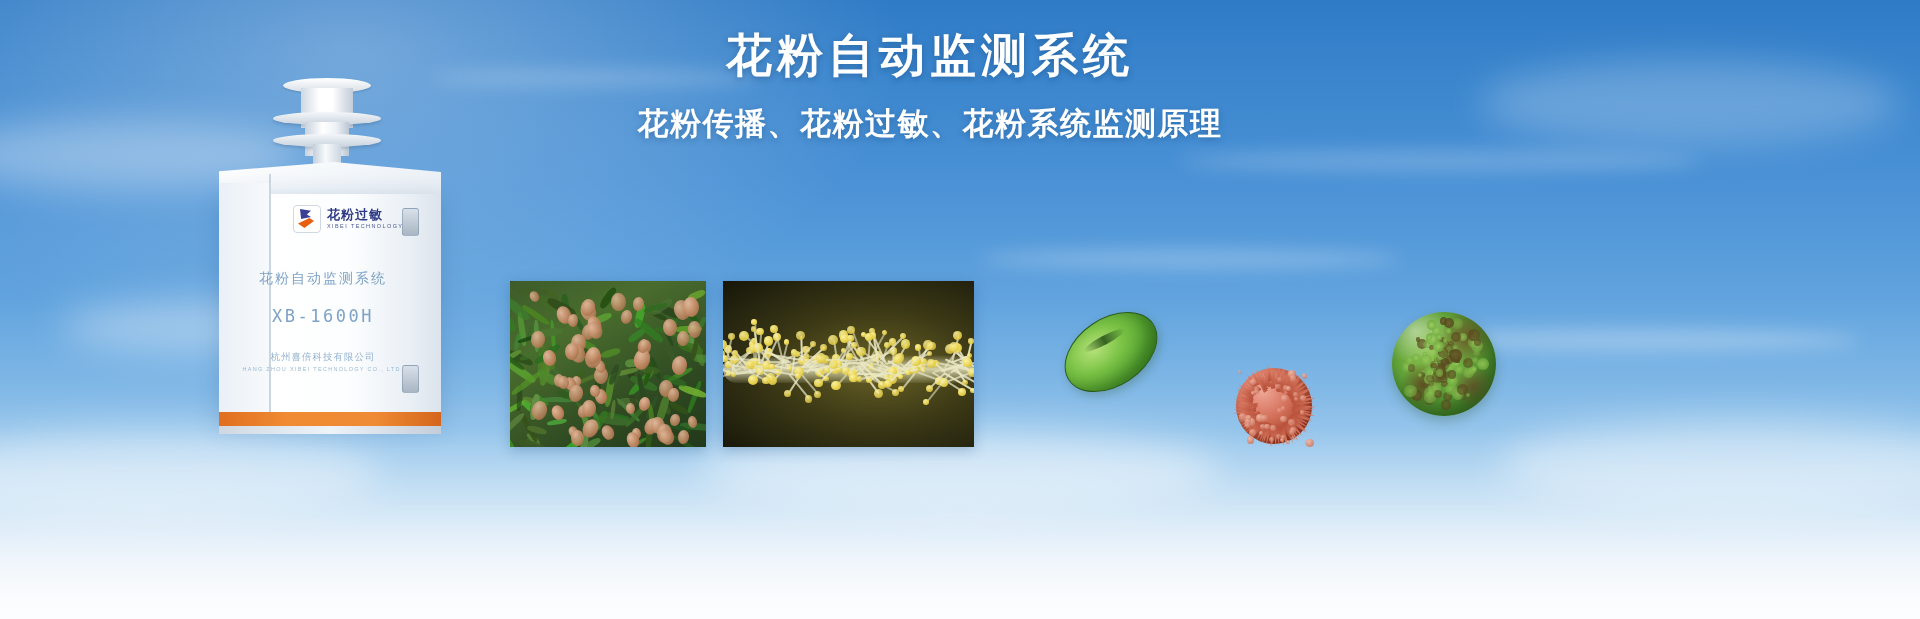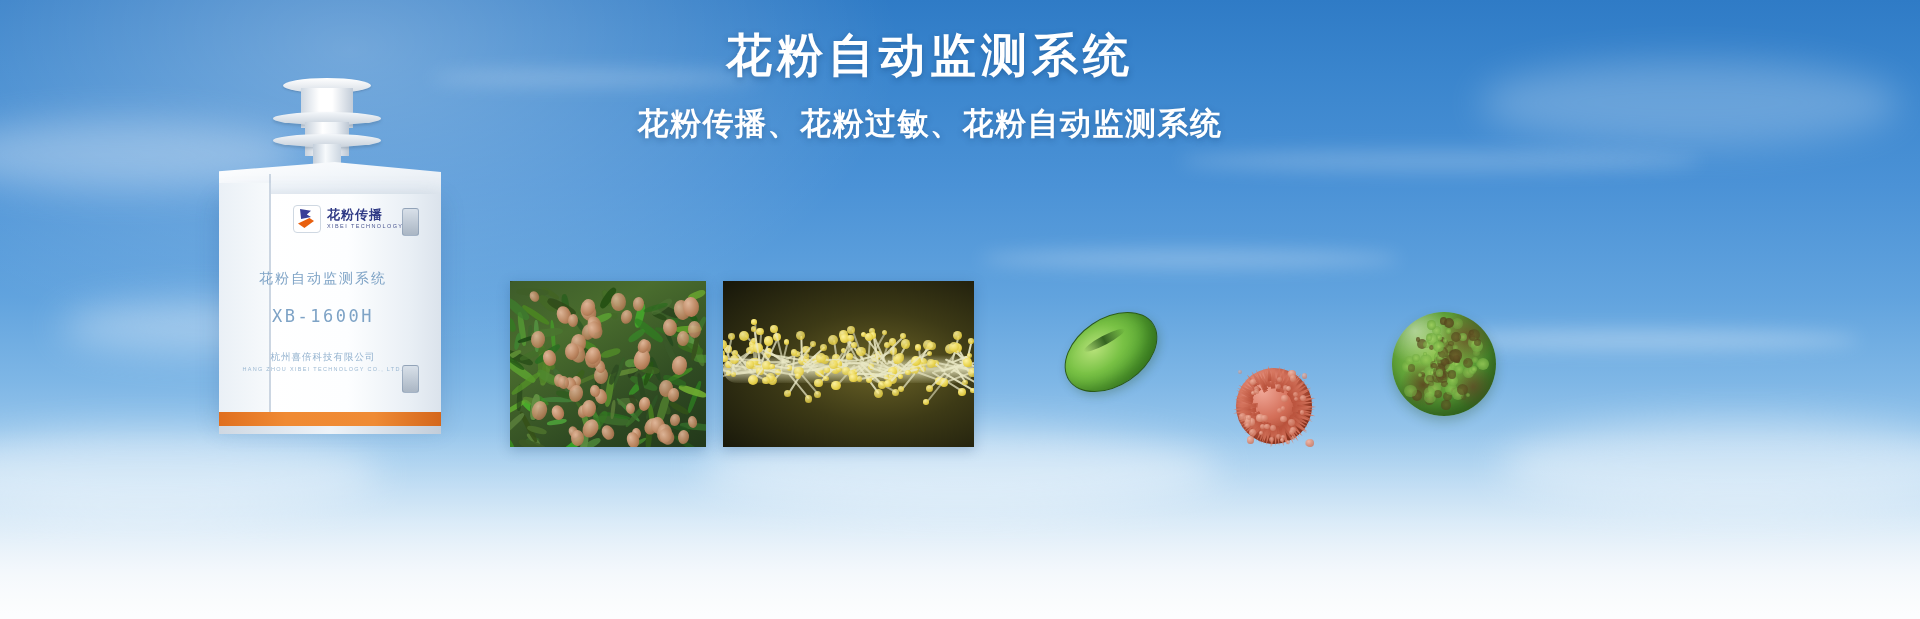--- a/index.html
+++ b/index.html
@@ -234,34 +234,34 @@
     <div class="latch latch-bottom"></div>
     <div class="cab-bottom-bar"></div>
     <div class="cab-foot"></div>
 
     <div class="logo-wrap">
       <div class="logo-mark">
         <div class="b1"></div>
           <div class="b2"></div>
       </div>
       <div>
-        <div class="logo-cn">花粉传播</div>
+        <div class="logo-cn">花粉过敏</div>
         <div class="logo-en">XIBEI  TECHNOLOGY</div>
       </div>
     </div>
 
     <div class="dev-line1">花粉自动监测系统</div>
     <div class="dev-line2">XB-1600H</div>
     <div class="dev-line3">杭州喜倍科技有限公司</div>
     <div class="dev-line4">HANG ZHOU XIBEI TECHNOLOGY CO., LTD.</div>
   </div>
 
   <div class="headlines">
     <div class="t1">花粉自动监测系统</div>
-    <div class="t3">花粉传播、花粉过敏、花粉自动监测系统</div>
+    <div class="t3">花粉传播、花粉过敏、花粉系统监测原理</div>
   </div>
 
   <div class="photo photo-cypress" id="ph1">
       <div class="needle" style="left: -6px; top: -8px; width: 4px; height: 14px; transform: rotate(-90deg); background: rgb(47, 62, 30); opacity: 0.65;"></div>
       <div class="needle" style="left: 152.098px; top: 119.392px; width: 7.24052px; height: 15.1467px; transform: rotate(-31.396deg); background: rgb(53, 87, 33); opacity: 0.994268;"></div>
       <div class="needle" style="left: 14.7705px; top: 117.206px; width: 6.9449px; height: 15.9792px; transform: rotate(-45.7589deg); background: rgb(74, 178, 44); opacity: 0.885122;"></div>
       <div class="needle" style="left: 100.67px; top: 7.58532px; width: 8.26588px; height: 22.7482px; transform: rotate(-15.4465deg); background: rgb(76, 153, 63); opacity: 0.747652;"></div>
       <div class="needle" style="left: 181.816px; top: 98.8361px; width: 4.66756px; height: 33.7811px; transform: rotate(20.2012deg); background: rgb(44, 116, 32); opacity: 0.929214;"></div>
       <div class="needle" style="left: 126.265px; top: 21.8336px; width: 8.35563px; height: 24.5216px; transform: rotate(13.7576deg); background: rgb(69, 162, 43); opacity: 0.968053;"></div>
       <div class="needle" style="left: 45.623px; top: 100.64px; width: 5.26562px; height: 35.0473px; transform: rotate(-89.5254deg); background: rgb(68, 132, 59); opacity: 0.817795;"></div>

